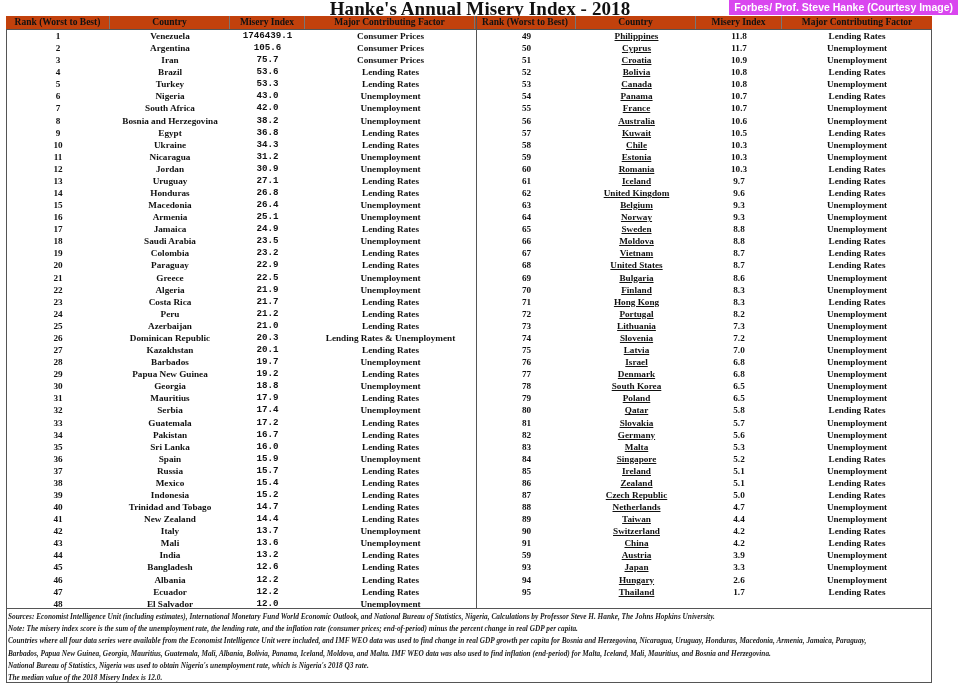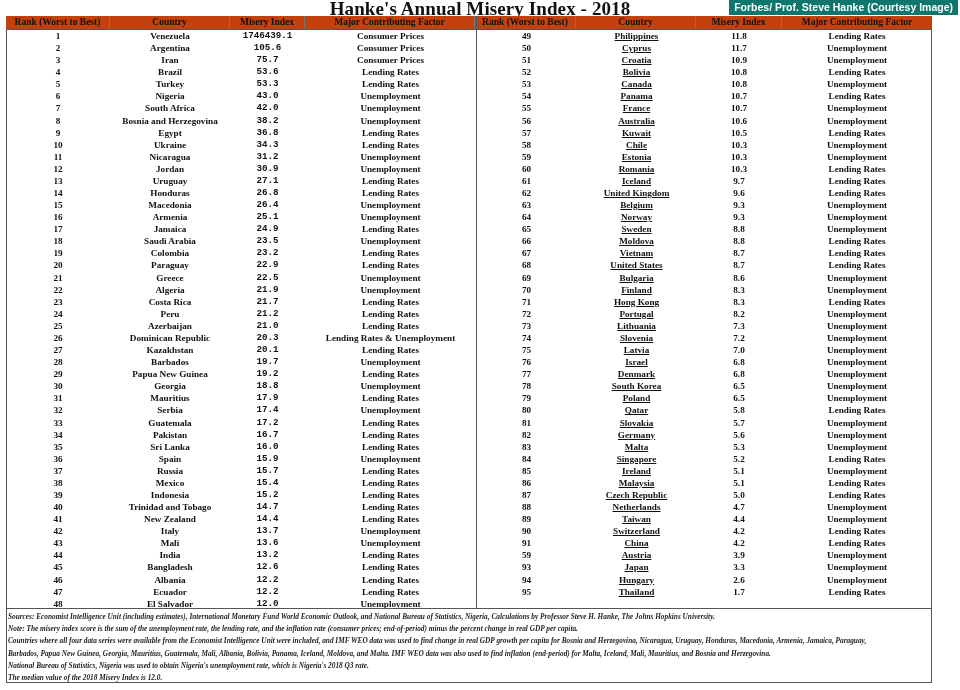--- a/index.html
+++ b/index.html
@@ -5,21 +5,21 @@
   html, body { margin: 0; padding: 0; background: #ffffff; }
   body {
     width: 960px; height: 690px; position: relative; overflow: hidden;
     font-family: "Liberation Serif", "DejaVu Serif", serif; color: #111;
   }
   .title {
     position: absolute; left: 0; width: 960px; top: -2px; text-align: center;
     font-weight: bold; font-size: 19px; letter-spacing: 0.1px;
   }
   .credit {
-    position: absolute; right: 2px; top: 0; background: #0f766e; color: #fff;
+    position: absolute; right: 2px; top: 0; background: #d946ef; color: #fff;
     font-family: "Liberation Sans", "DejaVu Sans", sans-serif; font-weight: bold;
     font-size: 10.5px; padding: 1px 5px 2px 5px; line-height: 12px;
   }
   .frame {
     position: absolute; left: 6px; top: 16px; width: 926px; height: 667px;
     border: 1px solid #555; box-sizing: border-box;
   }
   .header-row {
     position: absolute; left: 6px; top: 16px; width: 926px; height: 14px;
     background: #c2410c; border-bottom: 1px solid #555; box-sizing: border-box;
@@ -582,21 +582,21 @@
         <div class="cell rc8">Lending Rates</div>
       </div>
       <div class="row">
         <div class="cell rc5">85</div>
         <div class="cell rc6">Ireland</div>
         <div class="cell rc7">5.1</div>
         <div class="cell rc8">Unemployment</div>
       </div>
       <div class="row">
         <div class="cell rc5">86</div>
-        <div class="cell rc6">Malaysia</div>
+        <div class="cell rc6">Zealand</div>
         <div class="cell rc7">5.1</div>
         <div class="cell rc8">Lending Rates</div>
       </div>
       <div class="row">
         <div class="cell rc5">87</div>
         <div class="cell rc6">Czech Republic</div>
         <div class="cell rc7">5.0</div>
         <div class="cell rc8">Lending Rates</div>
       </div>
       <div class="row">

